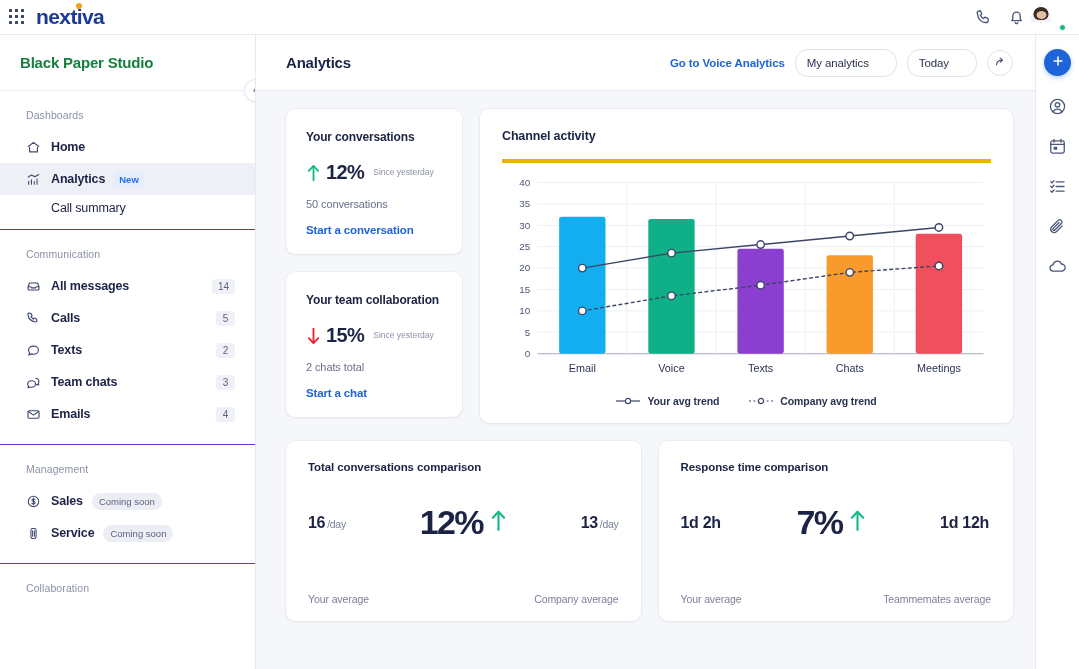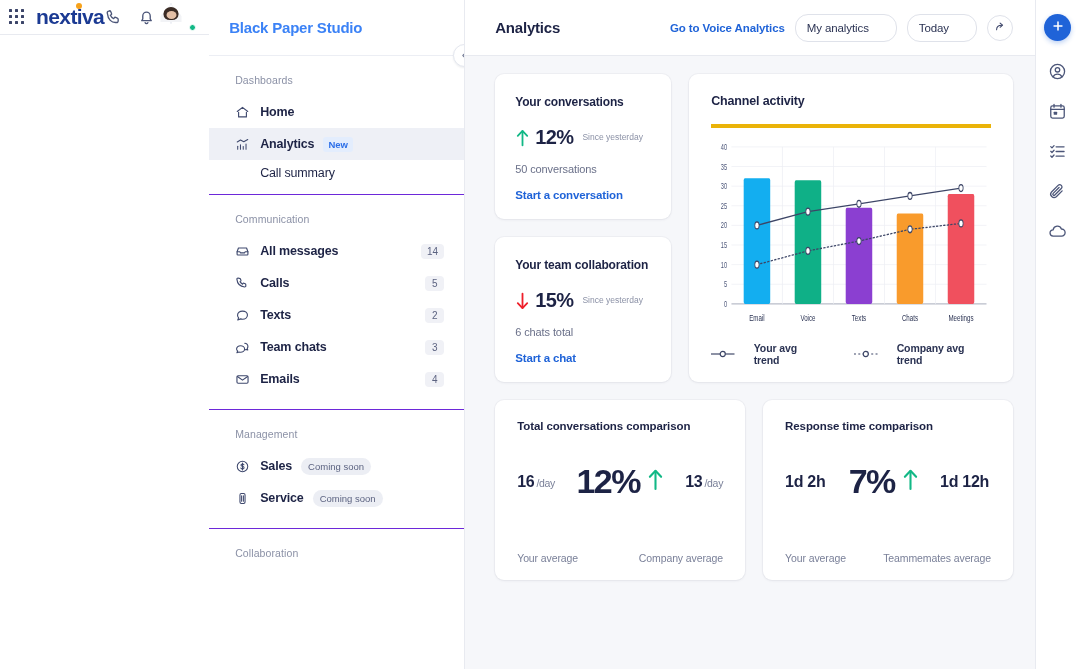--- a/index.html
+++ b/index.html
@@ -4,21 +4,21 @@
 <title>Nextiva Analytics</title>
 <style>
   * { box-sizing: border-box; margin: 0; padding: 0; }
   html, body {
     width: 1079px; height: 669px;
     font-family: "Liberation Sans", sans-serif;
     background: #ffffff;
     overflow: hidden;
     color: #1d2345;
   }
-  .app { position: relative; width: 1079px; height: 669px; display: flex; flex-direction: row; }
+  .app { position: relative; width: 1079px; height: 669px; display: flex; flex-direction: column; }
 
   
   .topbar {
     height: 35px; min-height: 35px;
     background: #ffffff;
     border-bottom: 1px solid #e8eaf0;
     display: flex; align-items: center;
     padding: 0 14px 0 9px;
     position: relative; z-index: 30;
   }
@@ -59,21 +59,21 @@
   .body-row { flex:1; display:flex; min-height:0; }
 
   
   .sidebar {
     width: 256px; min-width:256px; background:#ffffff;
     border-right:1px solid #e8eaf0; position:relative;
     display:flex; flex-direction:column; overflow:hidden;
   }
   .sb-header { height:56px; display:flex; align-items:center; padding:0 20px;
                border-bottom:1px solid #eceef4; }
-  .sb-title { font-size:15px; font-weight:700; color:#3b82f6; letter-spacing:-0.2px; }
+  .sb-title { font-size:15px; font-weight:700; color:#15803d; letter-spacing:-0.2px; }
   .collapse-btn {
     position:absolute; right:-12px; top:44px; width:23px; height:23px; border-radius:50%;
     background:#fff; border:1px solid #e4e7ef; display:flex; align-items:center; justify-content:center;
     box-shadow:0 1px 2px rgba(20,30,60,.07); cursor:pointer; z-index:20;
   }
   .collapse-btn svg { display:block; }
   .sb-scroll { flex:1; overflow:hidden; }
   .sb-group { padding: 18px 0 14px 0; border-bottom:1px solid #6d28d9; }
   .sb-group:last-child { border-bottom:none; }
   .sb-label { font-size:10.5px; color:#8b91a6; padding: 0 20px 10px 26px; letter-spacing:0.1px; }
@@ -128,21 +128,21 @@
   .kpi-sub { font-size:11px; color:#6a7089; margin-top:14px; letter-spacing:-0.1px; }
   .kpi-link { font-size:11.5px; color:#1f63d8; font-weight:700; margin-top:14px; cursor:pointer; letter-spacing:-0.15px; }
 
   
   .chart-card { flex:1; min-width:0; padding: 20px 22px 16px 22px; display:flex; flex-direction:column; }
   .chart-title { font-size:12.5px; font-weight:700; color:#1d2345; padding-bottom:16px;
                  border-bottom:4px solid #eab308; letter-spacing:-0.15px; }
   .chart-area { flex:1; position:relative; margin-top:12px; }
   .chart-svg { display:block; width:100%; height:100%; }
   .legend { display:flex; justify-content:center; align-items:center; gap:30px; padding-top:4px; }
-  .legend-item { display:flex; align-items:center; gap:19px; }
+  .legend-item { display:flex; align-items:center; gap:7px; }
   .legend-label { font-size:10.5px; color:#2b3353; font-weight:600; letter-spacing:-0.1px; }
 
   
   .grid-bottom { display:flex; gap:18px; margin-top:18px; }
   .compare { flex:1; min-width:0; padding: 20px 22px 16px 22px; height:180px; display:flex; flex-direction:column; }
   .cmp-title { font-size:11.5px; font-weight:700; color:#1d2345; letter-spacing:-0.1px; }
   .cmp-mid { display:flex; align-items:center; justify-content:space-between; margin-top:30px; }
   .cmp-side { font-size:16px; font-weight:700; color:#1d2345; letter-spacing:-0.3px; white-space:nowrap; }
   .cmp-unit { font-size:10.5px; color:#7a8099; font-weight:400; margin-left:2px; }
   .cmp-center { display:flex; align-items:center; gap:7px; }
@@ -388,21 +388,21 @@
               <div class="kpi-row">
                 <span class="arrow-down">
                   <svg viewBox="0 0 16 22" width="15" height="20" fill="none" stroke="#ee1f2a" stroke-width="2" stroke-linecap="round" stroke-linejoin="round">
                       <line x1="8" y1="3" x2="8" y2="18.4"></line>
                       <polyline points="2.8,13.4 8,18.8 13.2,13.4"></polyline>
                     </svg>
                 </span>
                 <span class="kpi-pct">15%</span>
                 <span class="kpi-since">Since yesterday</span>
               </div>
-              <div class="kpi-sub">6 chats total</div>
+              <div class="kpi-sub">2 chats total</div>
               <div class="kpi-link">Start a chat</div>
             </div>
           </div>
 
           <div class="card chart-card">
             <div class="chart-title">Channel activity</div>
             <div class="chart-area">
               <svg class="chart-svg" id="chart-svg" viewBox="0 0 520 230" preserveAspectRatio="none">
                   <line x1="38" y1="190" x2="512" y2="190" stroke="#b9bdc9" stroke-width="1.4"></line>
                   <text x="30" y="193.6" text-anchor="end" font-size="10.5" fill="#4b5578" font-family="&quot;Liberation Sans&quot;, sans-serif">0</text>

